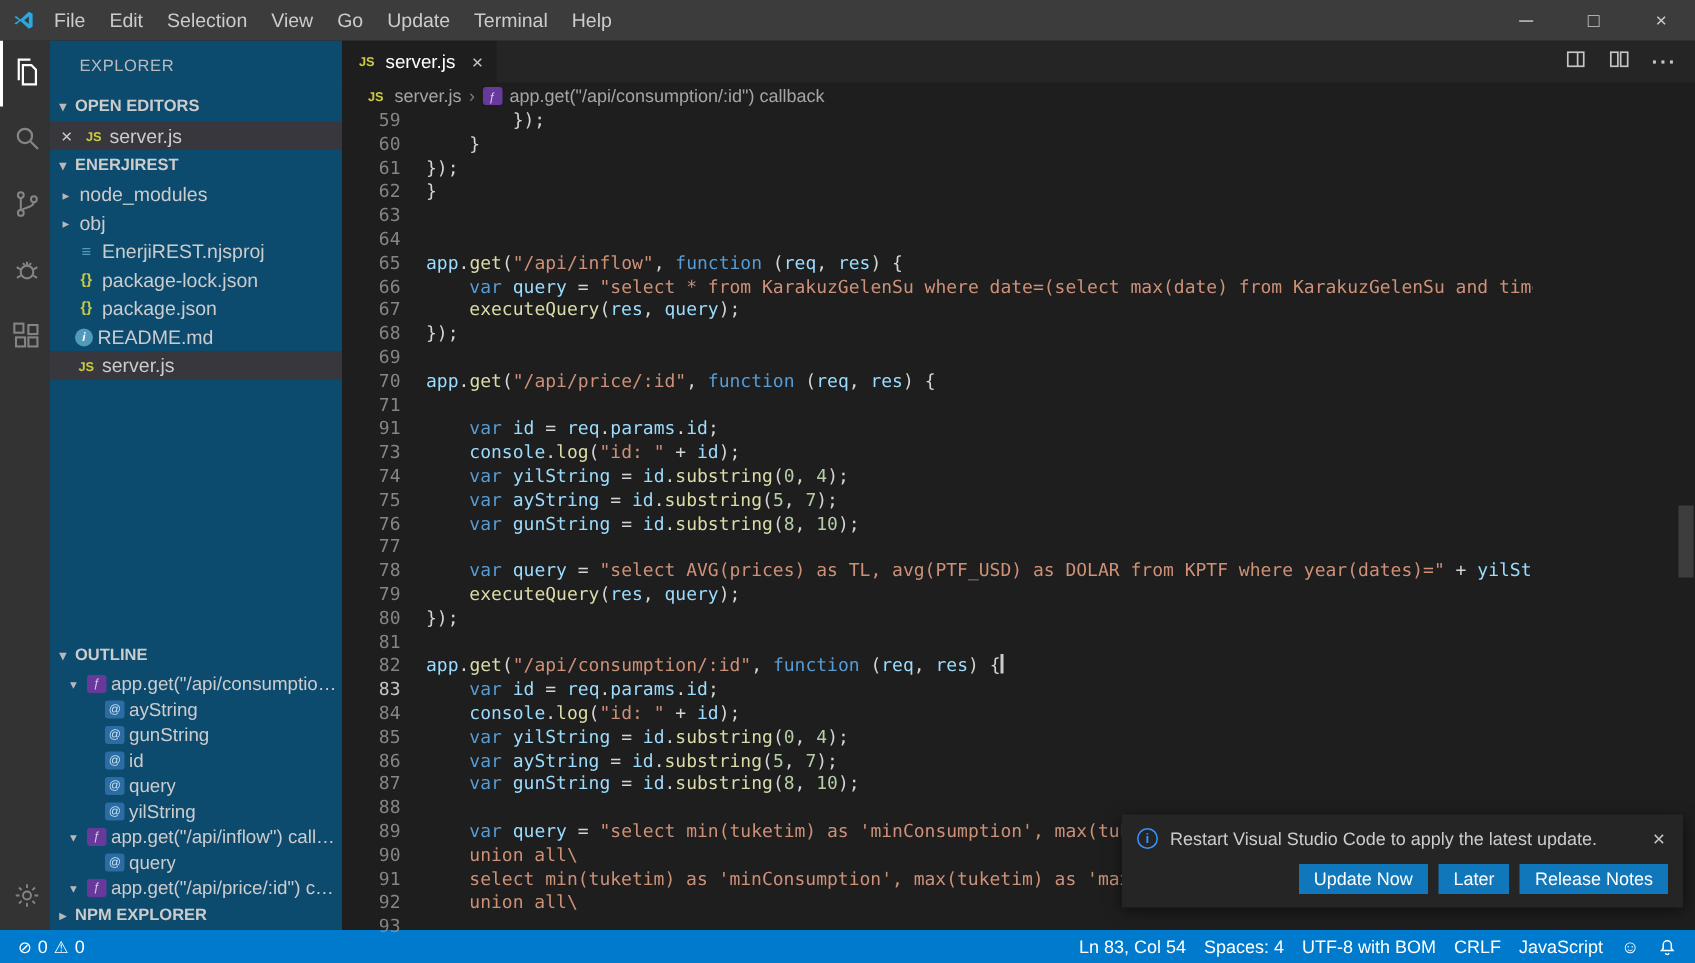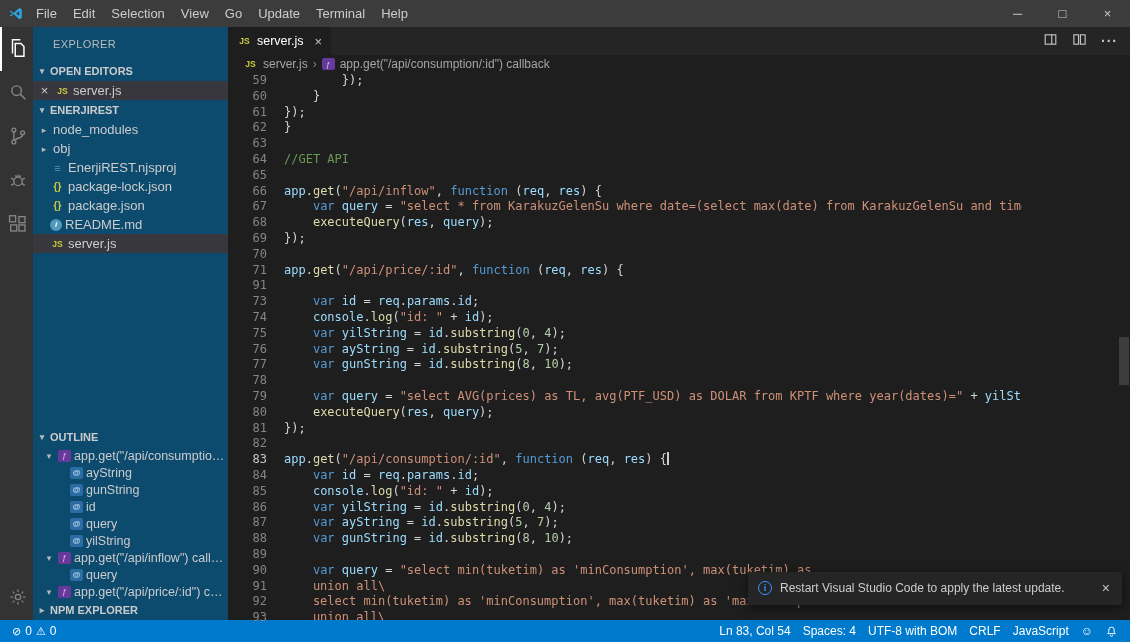--- a/index.html
+++ b/index.html
@@ -339,21 +339,20 @@
             <div class="ln">91</div>
             <div class="ln">92</div>
             <div class="ln">93</div>
           </div>
         <div class="code-lines">
             <div class="code-line"><span class="tk-p">        });</span></div>
             <div class="code-line"><span class="tk-p">    }</span></div>
             <div class="code-line"><span class="tk-p">});</span></div>
             <div class="code-line"><span class="tk-p">}</span></div>
             <div class="code-line"></div>
-            <div class="code-line"><span class="tk-c">//GET API</span></div>
             <div class="code-line"></div>
             <div class="code-line"><span class="tk-v">app</span><span class="tk-p">.</span><span class="tk-f">get</span><span class="tk-p">(</span><span class="tk-s">"/api/inflow"</span><span class="tk-p">, </span><span class="tk-k">function</span><span class="tk-p"> (</span><span class="tk-v">req</span><span class="tk-p">, </span><span class="tk-v">res</span><span class="tk-p">) {</span></div>
             <div class="code-line"><span class="tk-p">    </span><span class="tk-k">var</span><span class="tk-p"> </span><span class="tk-v">query</span><span class="tk-p"> = </span><span class="tk-s">"select * from KarakuzGelenSu where date=(select max(date) from KarakuzGelenSu and time= (select max(time)</span></div>
             <div class="code-line"><span class="tk-p">    </span><span class="tk-f">executeQuery</span><span class="tk-p">(</span><span class="tk-v">res</span><span class="tk-p">, </span><span class="tk-v">query</span><span class="tk-p">);</span></div>
             <div class="code-line"><span class="tk-p">});</span></div>
             <div class="code-line"></div>
             <div class="code-line"><span class="tk-v">app</span><span class="tk-p">.</span><span class="tk-f">get</span><span class="tk-p">(</span><span class="tk-s">"/api/price/:id"</span><span class="tk-p">, </span><span class="tk-k">function</span><span class="tk-p"> (</span><span class="tk-v">req</span><span class="tk-p">, </span><span class="tk-v">res</span><span class="tk-p">) {</span></div>
             <div class="code-line"></div>
             <div class="code-line"><span class="tk-p">    </span><span class="tk-k">var</span><span class="tk-p"> </span><span class="tk-v">id</span><span class="tk-p"> = </span><span class="tk-v">req</span><span class="tk-p">.</span><span class="tk-v">params</span><span class="tk-p">.</span><span class="tk-v">id</span><span class="tk-p">;</span></div>
             <div class="code-line"><span class="tk-p">    </span><span class="tk-v">console</span><span class="tk-p">.</span><span class="tk-f">log</span><span class="tk-p">(</span><span class="tk-s">"id: "</span><span class="tk-p"> + </span><span class="tk-v">id</span><span class="tk-p">);</span></div>
@@ -560,20 +559,25 @@
       </div>
     </div>
   </div>
 
   <div class="notification">
     <div class="notif-head">
       <span class="notif-info">i</span>
       <span>Restart Visual Studio Code to apply the latest update.</span>
       <span class="notif-close">×</span>
     </div>
+    <div class="notif-buttons">
+        <button class="notif-btn">Update Now</button>
+        <button class="notif-btn">Later</button>
+        <button class="notif-btn">Release Notes</button>
+      </div>
   </div>
 
   <div class="statusbar">
     <div class="sb-item">
       <span class="sb-ico">⊘</span>
       <span>0</span>
       <span class="sb-ico">⚠</span>
       <span>0</span>
     </div>
     <div class="status-right">

